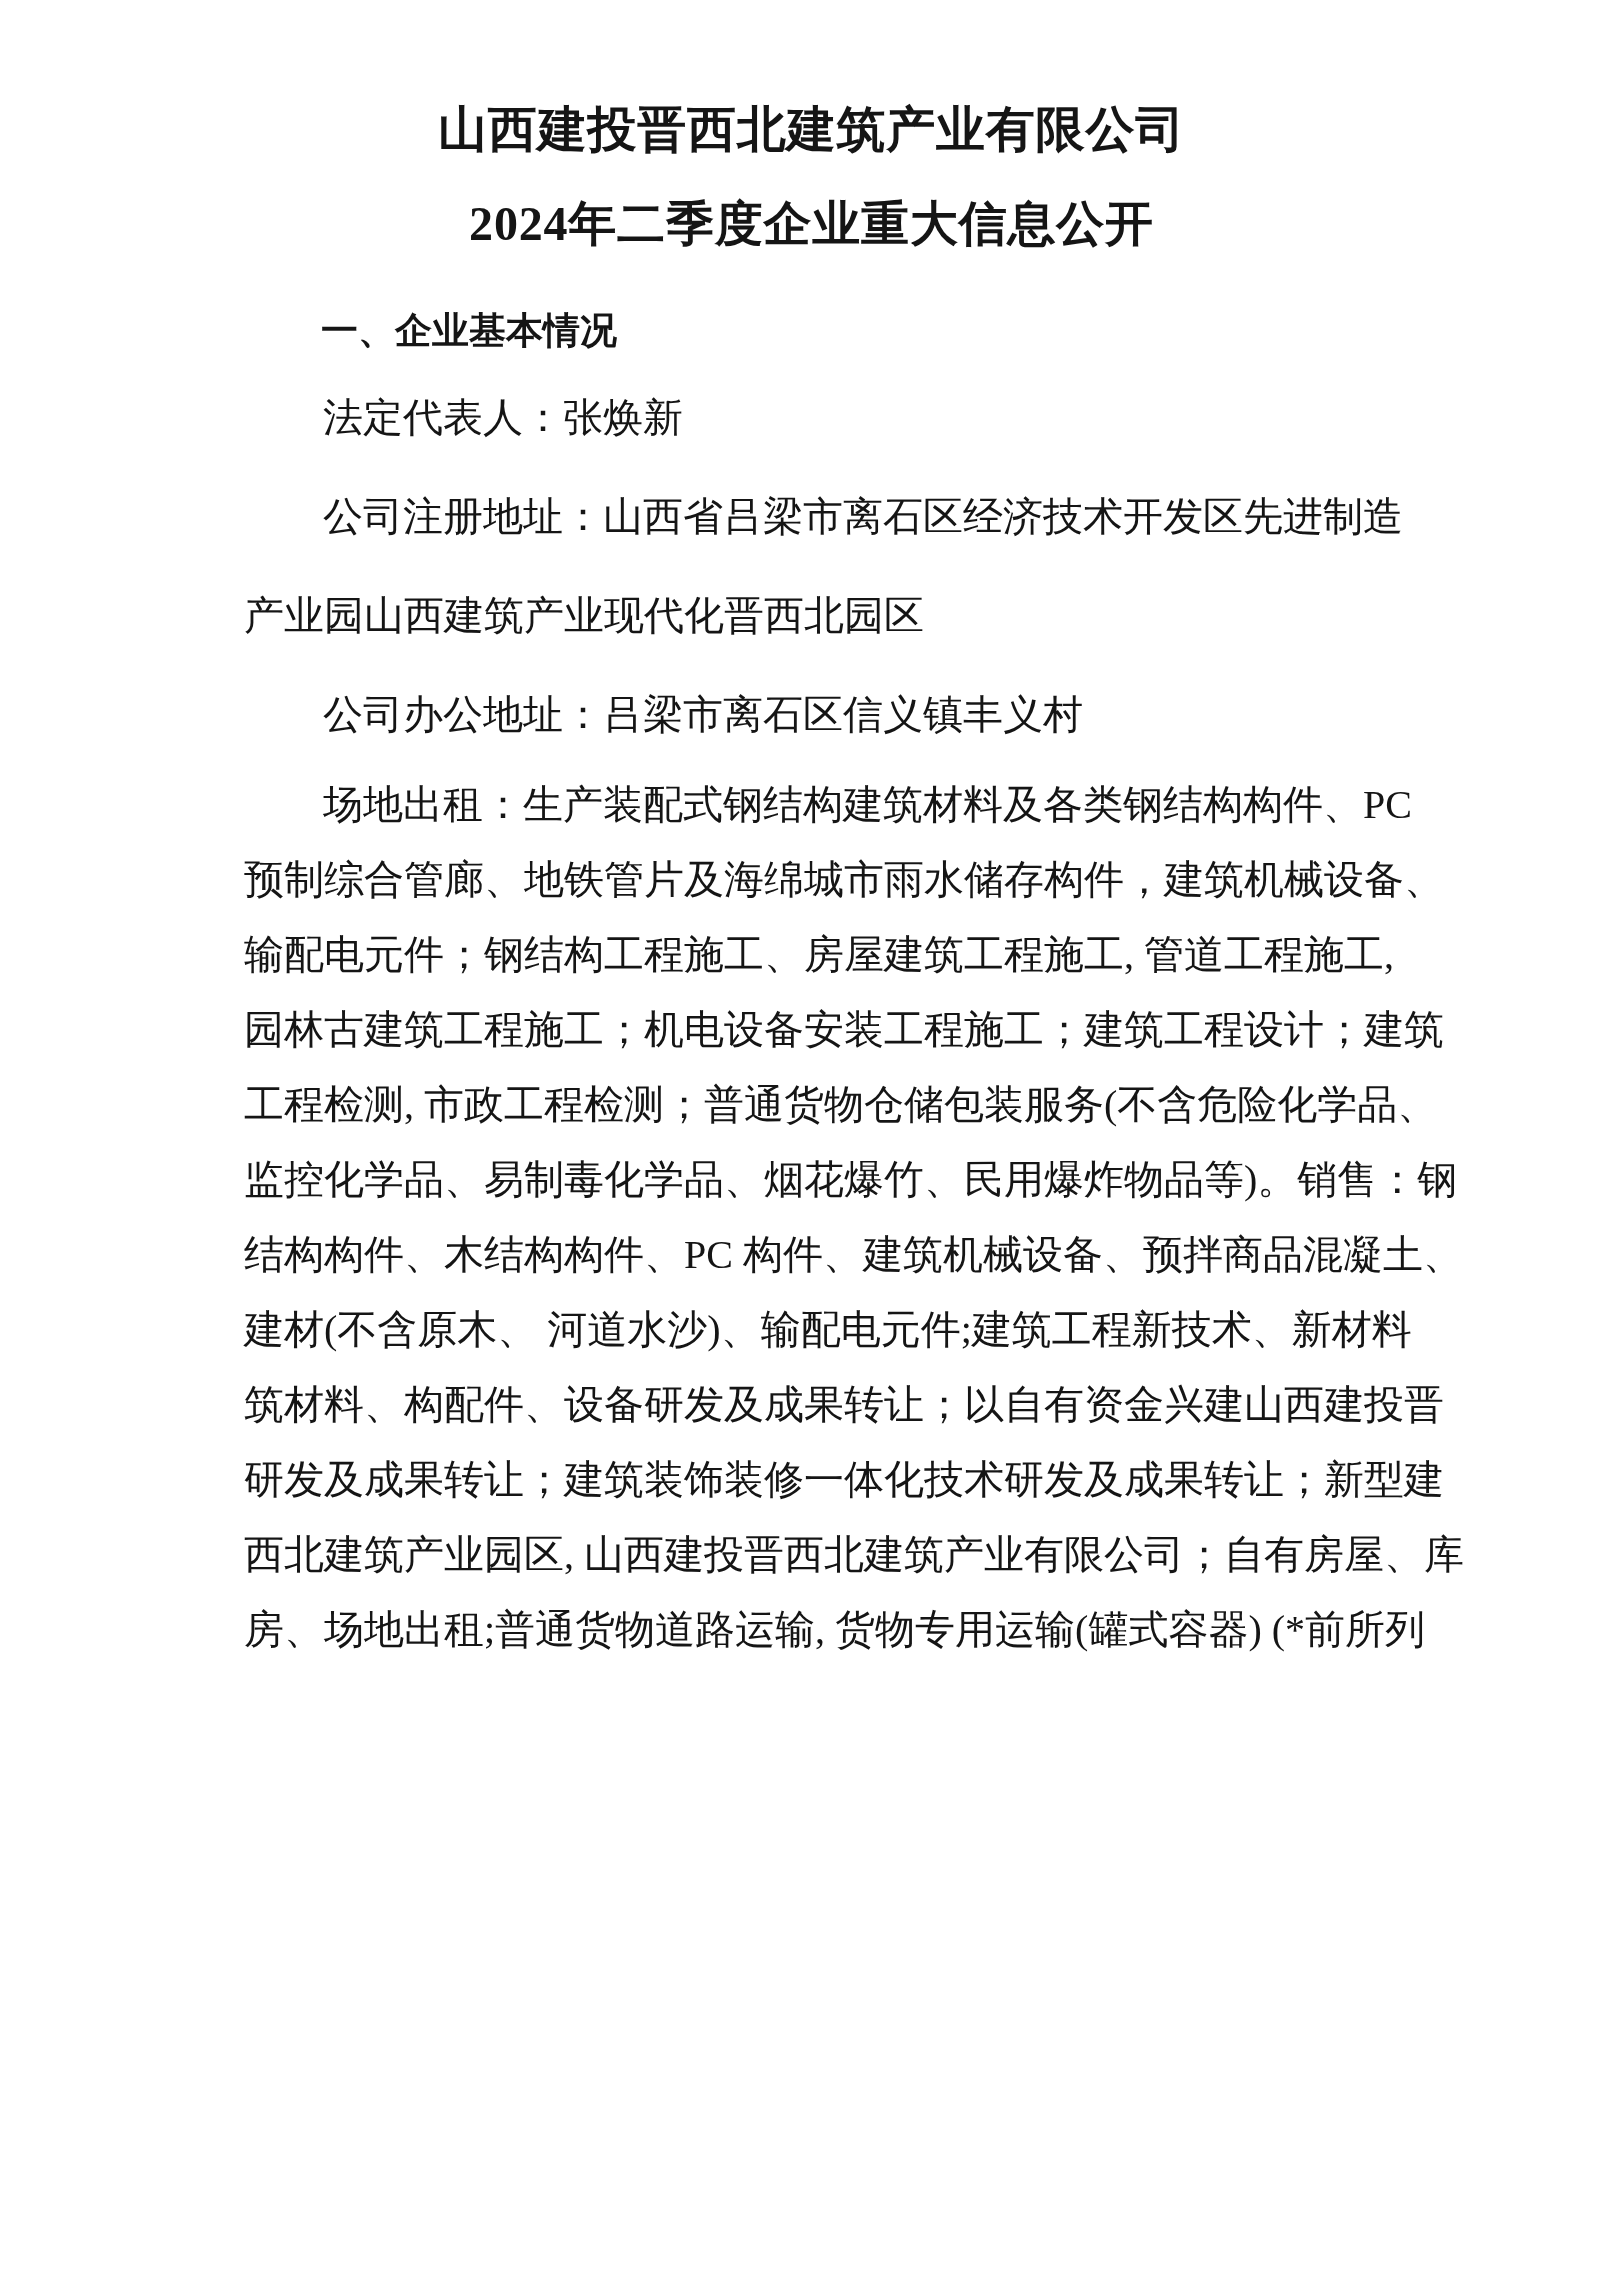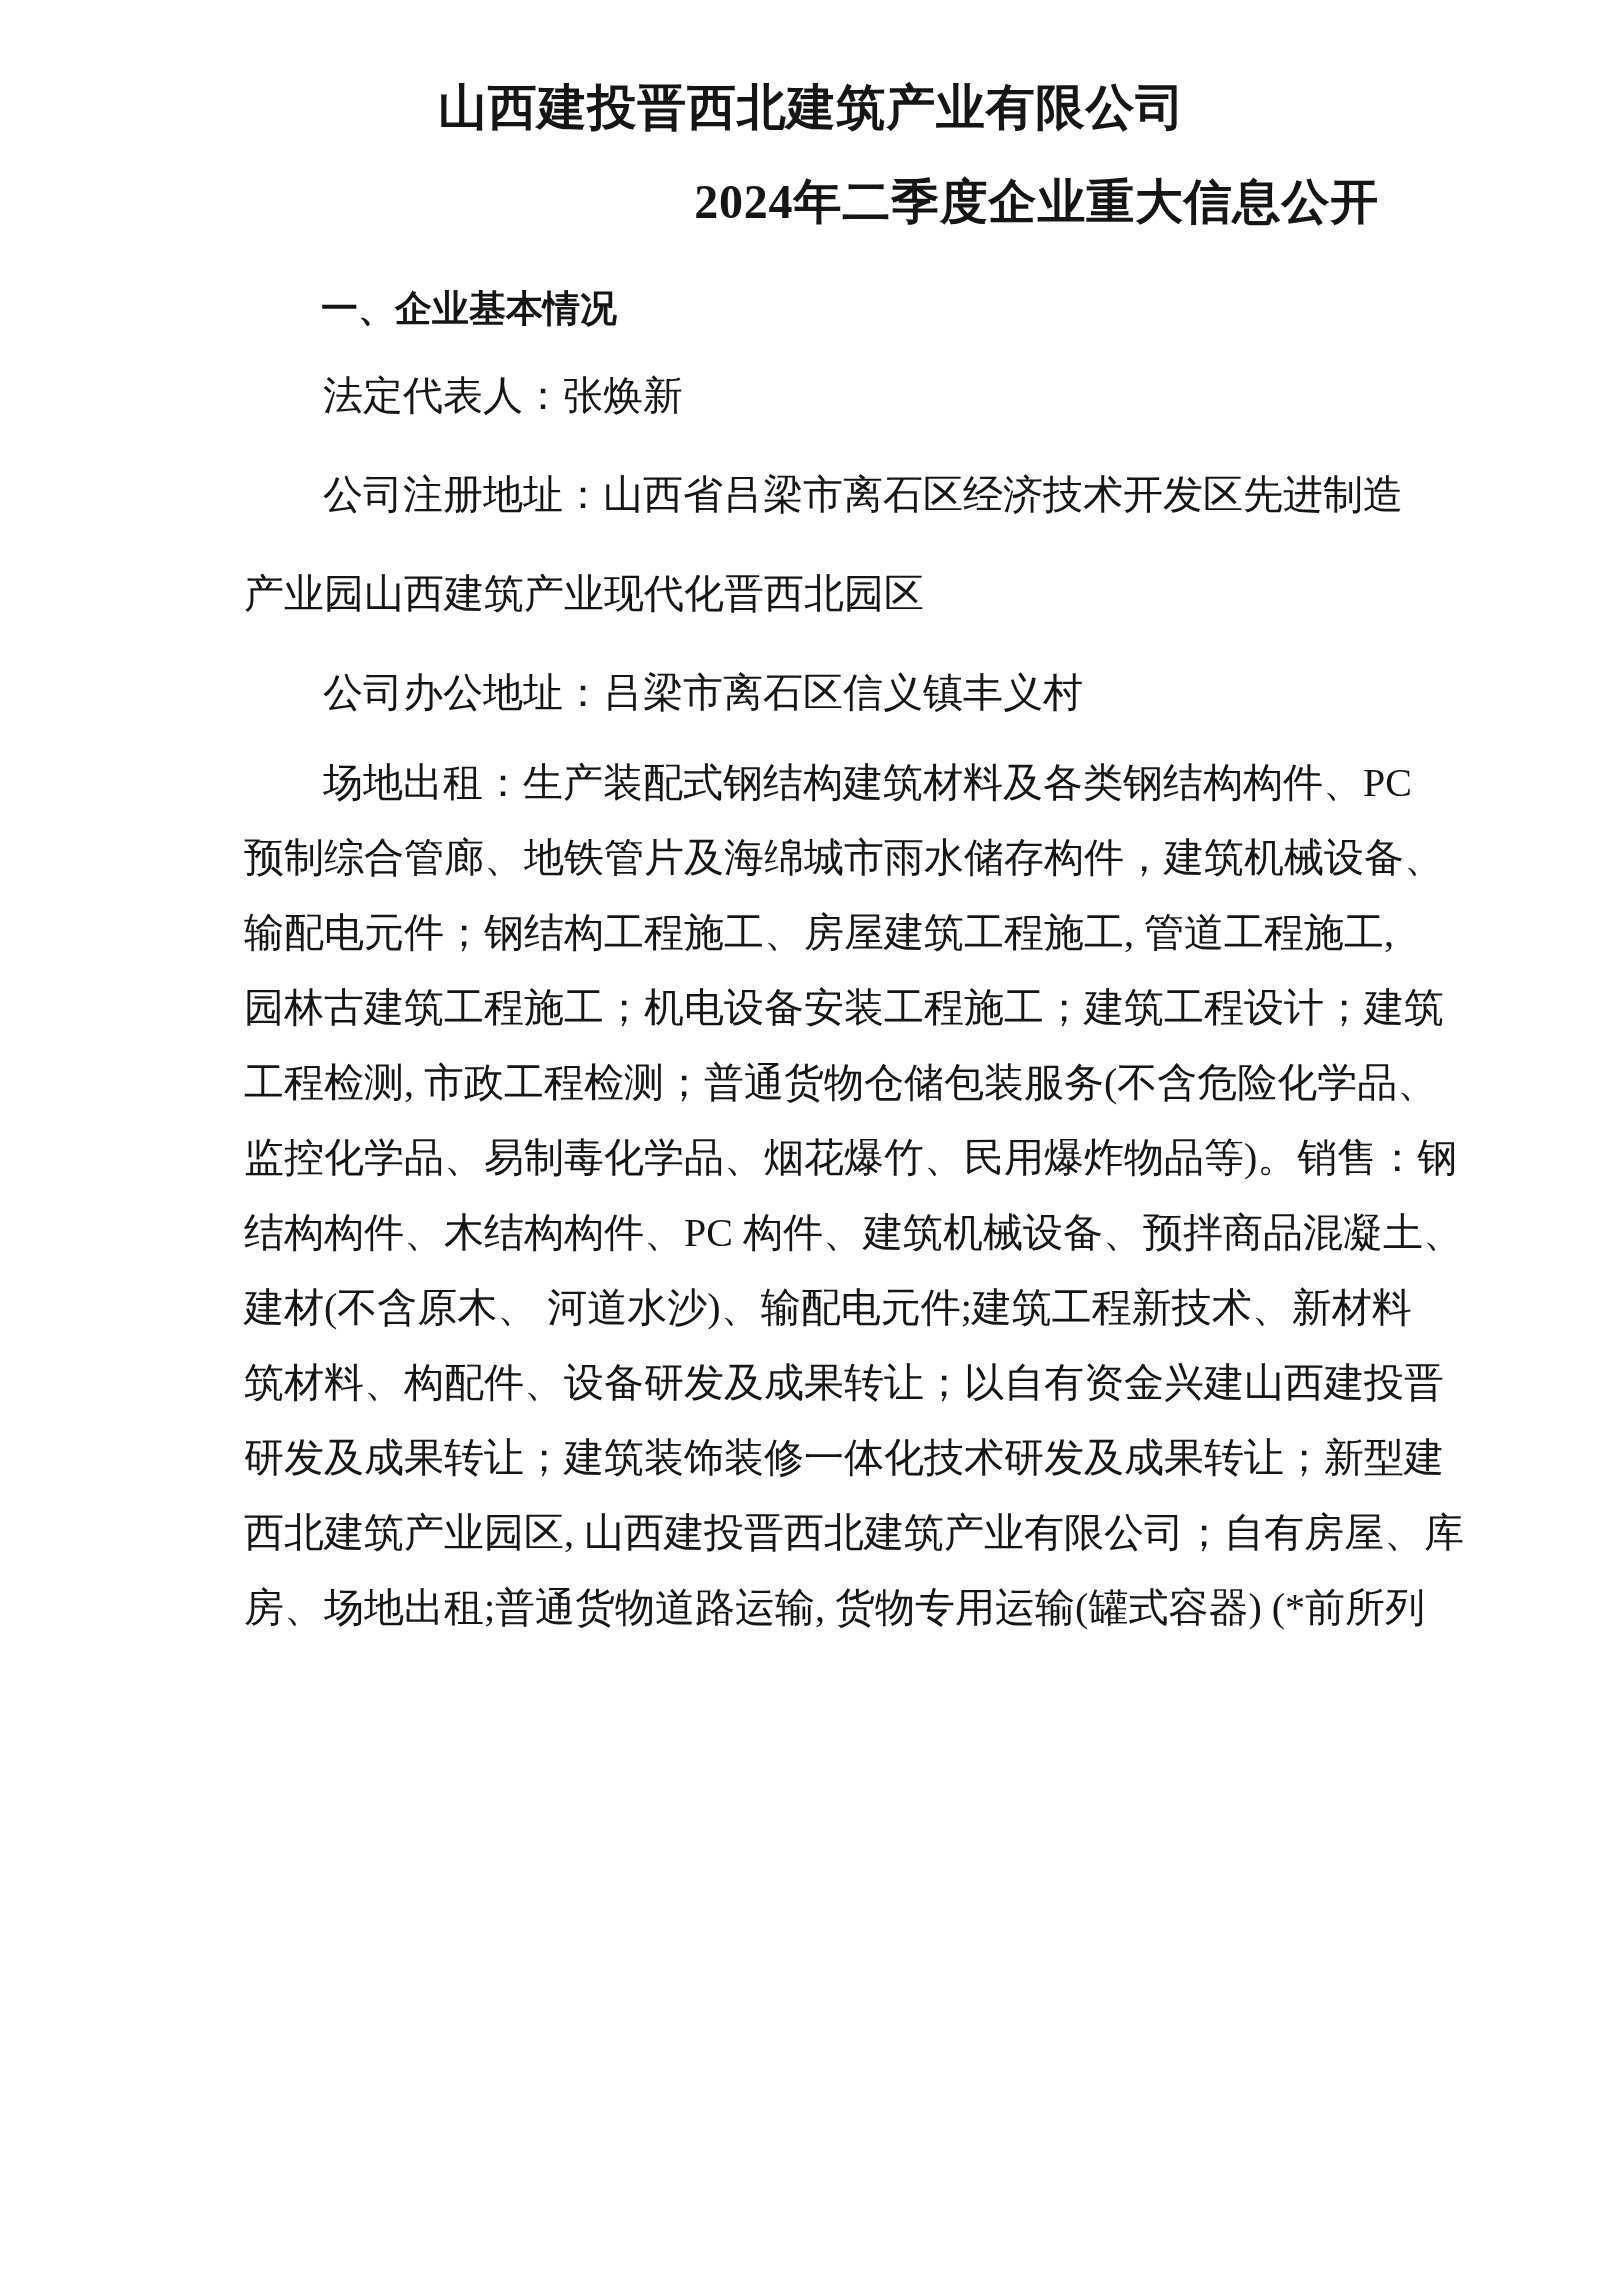--- a/index.html
+++ b/index.html
@@ -13,35 +13,35 @@
     font-family: "Liberation Serif", "DejaVu Serif", serif;
     color: #151515;
     overflow: hidden;
   }
   .page {
     position: relative;
     width: 1623px;
     height: 2295px;
     background: #ffffff;
     box-sizing: border-box;
-    padding: 80px 244px 0 244px;
+    padding: 102px 244px 0 244px;
   }
   .title-line1 {
     font-size: 49px;
     font-weight: bold;
     line-height: 55px;
     text-align: center;
     white-space: nowrap;
     letter-spacing: 0.8px;
   }
   .title-line2 {
     font-size: 48px;
     font-weight: bold;
     line-height: 52px;
-    text-align: right;
+    text-align: center;
     white-space: nowrap;
     margin-top: 41px;
     letter-spacing: 0.8px;
   }
   .section-heading {
     font-size: 37px;
     font-weight: bold;
     line-height: 48px;
     margin-top: 57px;
     padding-left: 77px;

